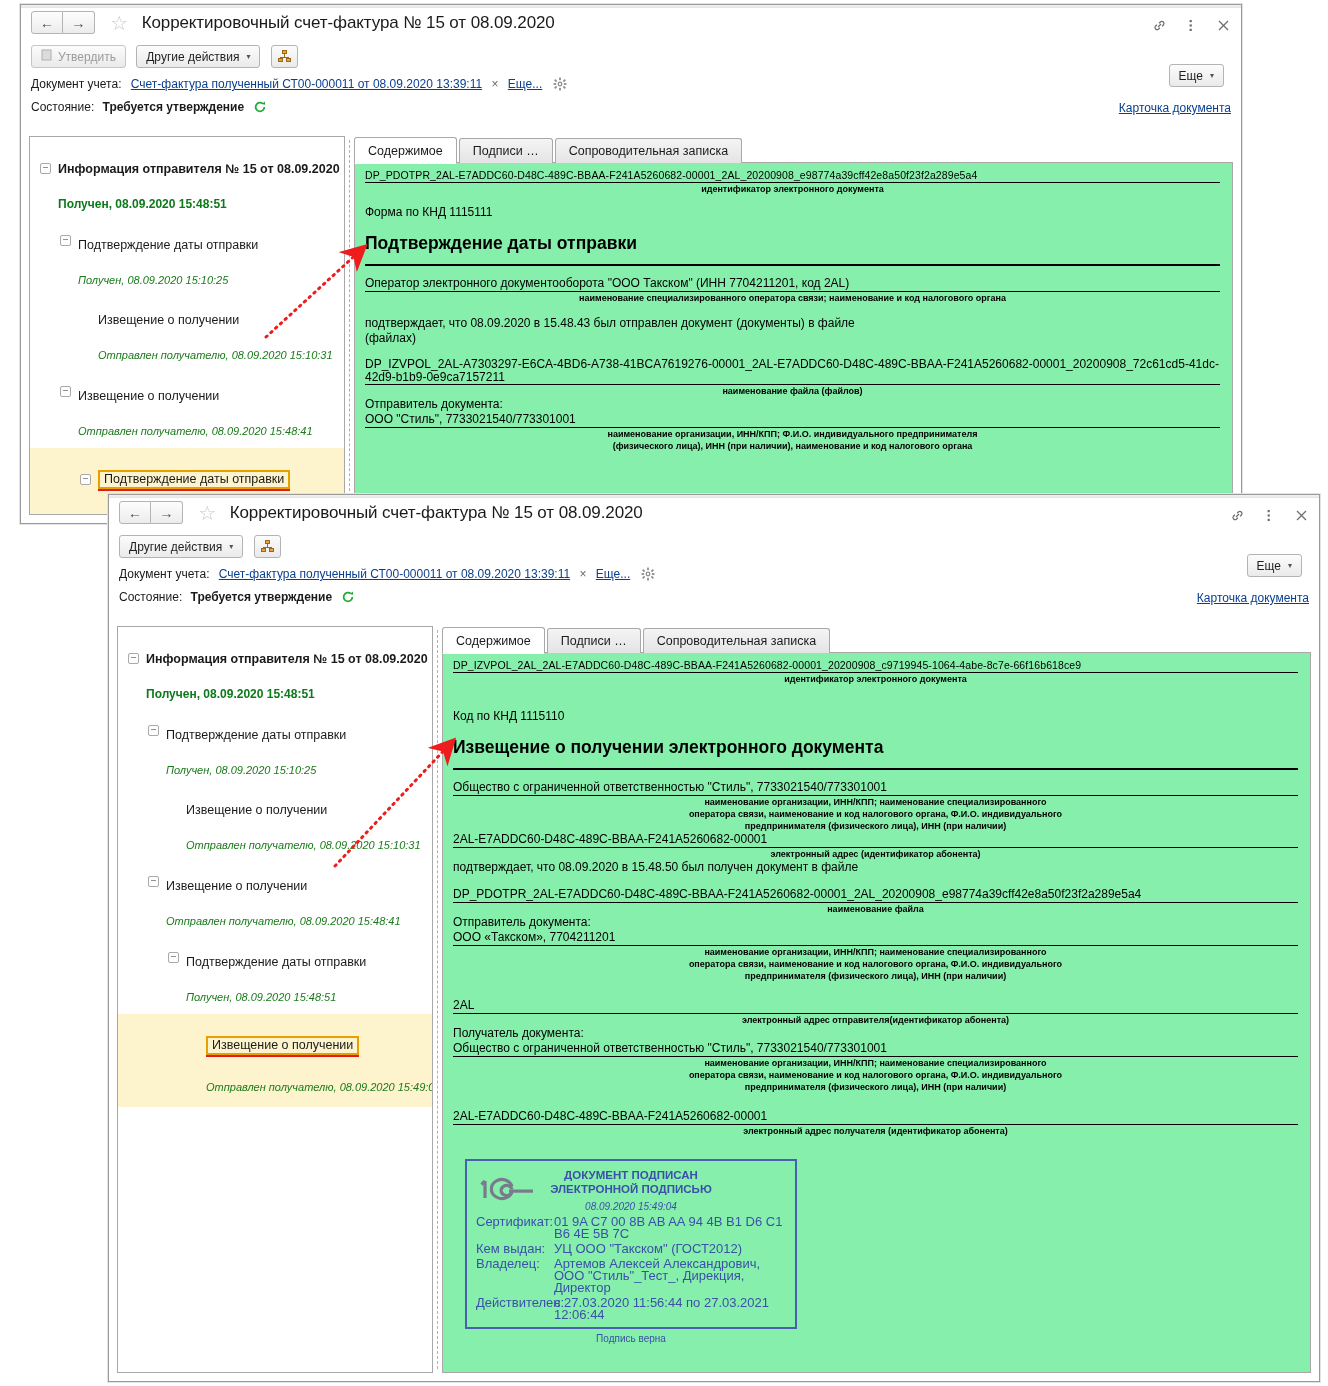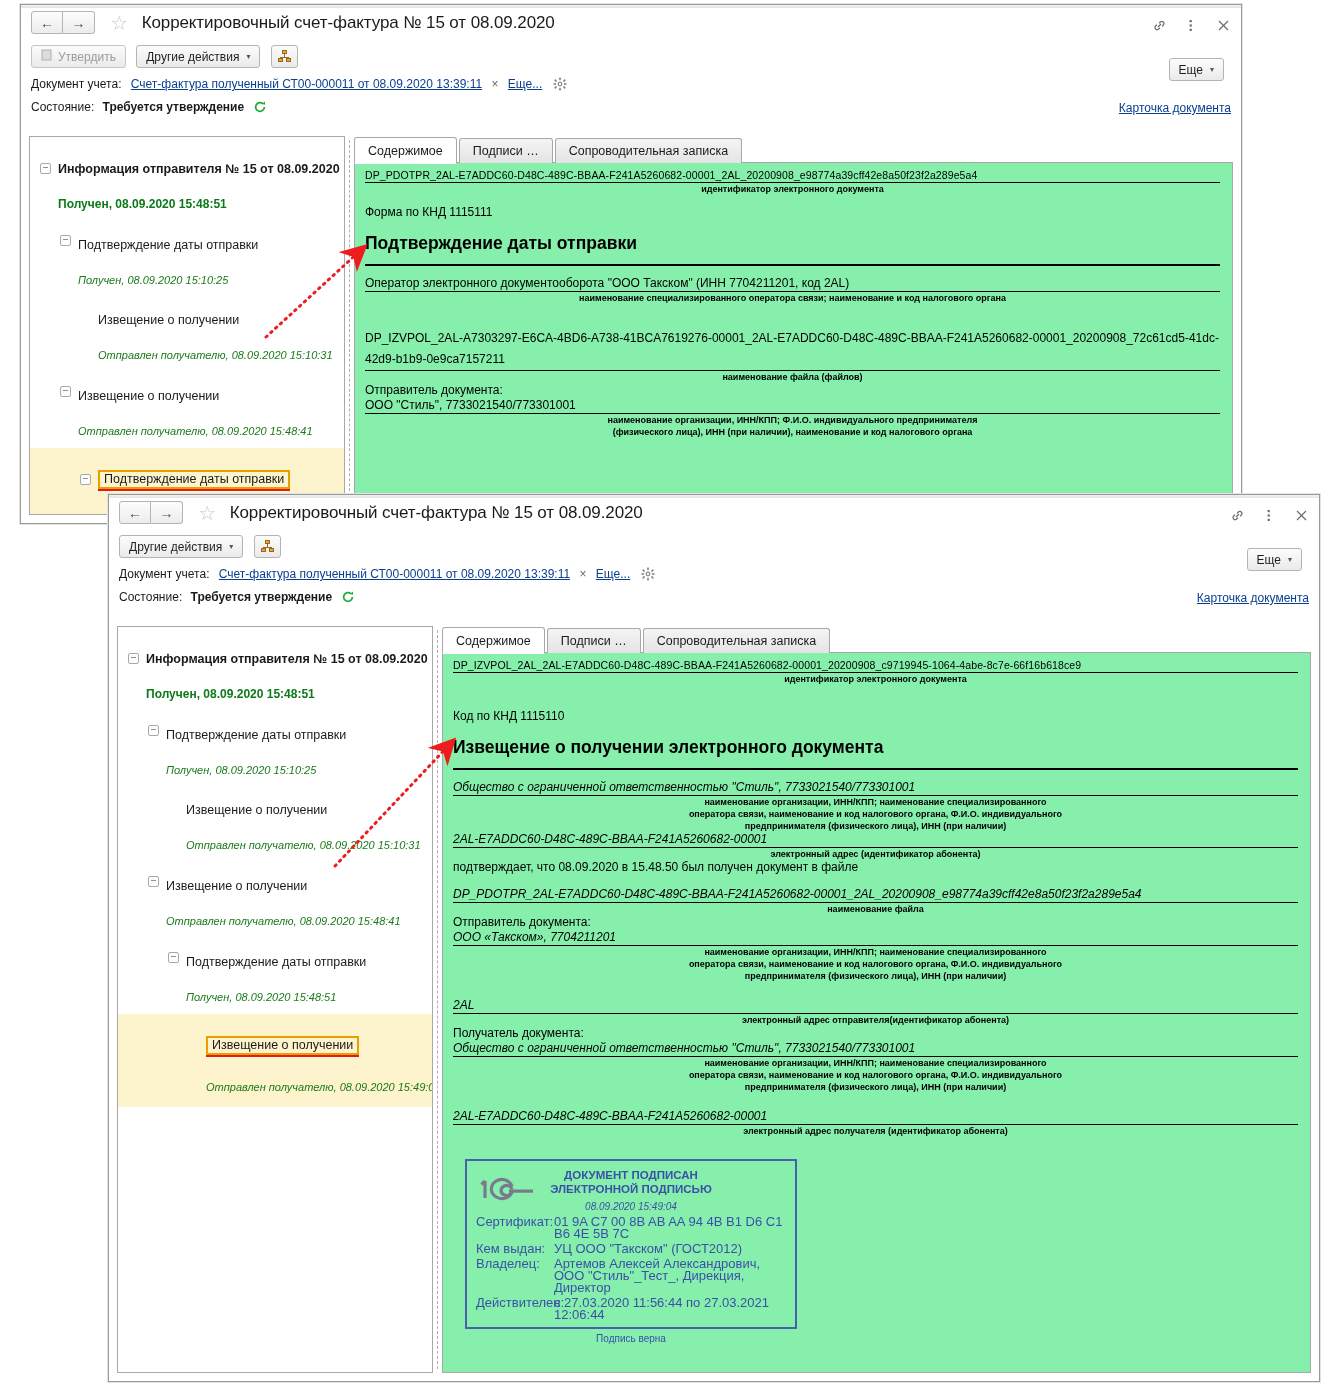--- a/index.html
+++ b/index.html
@@ -65,21 +65,21 @@
   .doc-ico{ width:13px;height:13px; position:relative;}
   .doc-ico i{ position:absolute; display:block; background:#e8a33d; border:1px solid #9a6a18;}
   .doc-ico i.t{ left:4px; top:0; width:5px;height:4px;}
   .doc-ico i.bl{ left:0; top:8px; width:5px;height:4px;}
   .doc-ico i.br{ left:8px; top:8px; width:5px;height:4px;}
   .doc-ico u{ position:absolute;background:#9a6a18; }
   .doc-ico u.v{ left:6px; top:4px; width:1px; height:4px;}
   .doc-ico u.h{ left:2px; top:7px; width:9px; height:1px;}
   .doc-ico u.l{ left:2px; top:7px; width:1px; height:2px;}
   .doc-ico u.r{ left:10px; top:7px; width:1px; height:2px;}
-  .more-right{ position:absolute; right:10px; top:13px;}
+  .more-right{ position:absolute; right:10px; top:19px;}
 
   
   .inforow{ padding:2px 10px; font-size:12px; color:#1a1a1a; height:23px; position:relative;}
   .lbl{ color:#1a1a1a; }
   .lnk{ color:#0a3f8f; text-decoration:underline; cursor:pointer;}
   .xbtn{ color:#6a6a6a; margin:0 6px; cursor:pointer;}
   .gear{ display:inline-block; vertical-align:-3px; margin-left:7px; cursor:pointer;}
   .statebold{ font-weight:bold; }
   .refresh{ display:inline-block; vertical-align:-3px; margin-left:5px;}
   .cardlink{ position:absolute; right:10px; top:3px; color:#0a3f8f; text-decoration:underline; cursor:pointer;}
@@ -140,21 +140,21 @@
     overflow:hidden; margin-top:-1px;
   }
   .docinner{ padding:6px 12px 6px 10px; position:relative; }
   .d-mono{ font-family:"Liberation Sans","DejaVu Sans",sans-serif; font-size:10.5px; letter-spacing:0.1px;}
   .ul{ border-bottom:1px solid #000; }
   .cap{ text-align:center; font-size:9px; font-weight:bold; color:#000; line-height:12px; }
   .d-right{ text-align:left; font-size:12px; }
   .d-h1{ font-size:17.5px; font-weight:bold; color:#000; margin:14px 0 10px 0;}
   .thickrule{ border-bottom:2px solid #000; margin:6px 0 10px 0;}
   .d-line{ font-size:12px; line-height:15px; }
-  .d-ital{ font-style:italic; font-size:12px; line-height:15px;}
+  .d-ital{ font-size:12px; line-height:15px;}
   .sp{ height:12px; }
 
   
   .stamp{
     width:332px; border:2px solid #4a5fb0; padding:7px 9px 6px 9px;
     margin:22px 0 0 12px; position:relative;
   }
   .stamp-title{ text-align:center; font-weight:bold; color:#3b50a8; font-size:11.5px; line-height:14px;}
   .stamp-date{ text-align:center; color:#3b50a8; font-size:10px; margin:5px 0 4px 0;font-style:italic;}
   .stamp-logo{ position:absolute; left:12px; top:16px; width:60px; height:26px;}
@@ -345,22 +345,23 @@
       <div class="docframe">
         <div class="docinner">
           <div class="d-mono ul" style="line-height:13px;">DP_PDOTPR_2AL-E7ADDC60-D48C-489C-BBAA-F241A5260682-00001_2AL_20200908_e98774a39cff42e8a50f23f2a289e5a4</div>
           <div class="cap">идентификатор электронного документа</div>
           <div class="d-right" style="margin-top:10px;">Форма по КНД 1115111</div>
           <div class="d-h1">Подтверждение даты отправки</div>
           <div class="thickrule"></div>
           <div class="d-line ul">Оператор электронного документооборота "ООО Такском" (ИНН 7704211201, код 2AL)</div>
           <div class="cap">наименование специализированного оператора связи; наименование и код налогового органа</div>
           <div class="sp"></div>
+          <div class="d-line" style="max-width:510px">подтверждает, что 08.09.2020 в 15.48.43 был отправлен документ  (документы) в файле (файлах)</div>
           <div class="sp"></div>
-          <div class="d-line ul" style="word-break:break-all;line-height:21px;">DP_IZVPOL_2AL-A7303297-E6CA-4BD6-A738-41BCA7619276-00001_2AL-E7ADDC60-D48C-489C-BBAA-F241A5260682-00001_20200908_72c61cd5-41dc-42d9-b1b9-0e9ca7157211</div>
+          <div class="d-line ul" style="word-break:break-all;line-height:13px;">DP_IZVPOL_2AL-A7303297-E6CA-4BD6-A738-41BCA7619276-00001_2AL-E7ADDC60-D48C-489C-BBAA-F241A5260682-00001_20200908_72c61cd5-41dc-42d9-b1b9-0e9ca7157211</div>
           <div class="cap">наименование файла (файлов)</div>
           <div class="d-line">Отправитель документа:</div>
           <div class="d-line ul">ООО "Стиль", 7733021540/773301001</div>
           <div class="cap">наименование организации, ИНН/КПП; Ф.И.О. индивидуального предпринимателя</div>
           <div class="cap">(физического лица), ИНН (при наличии), наименование и код налогового органа</div>
         </div>
       </div>
     </div>
   </div>
 

